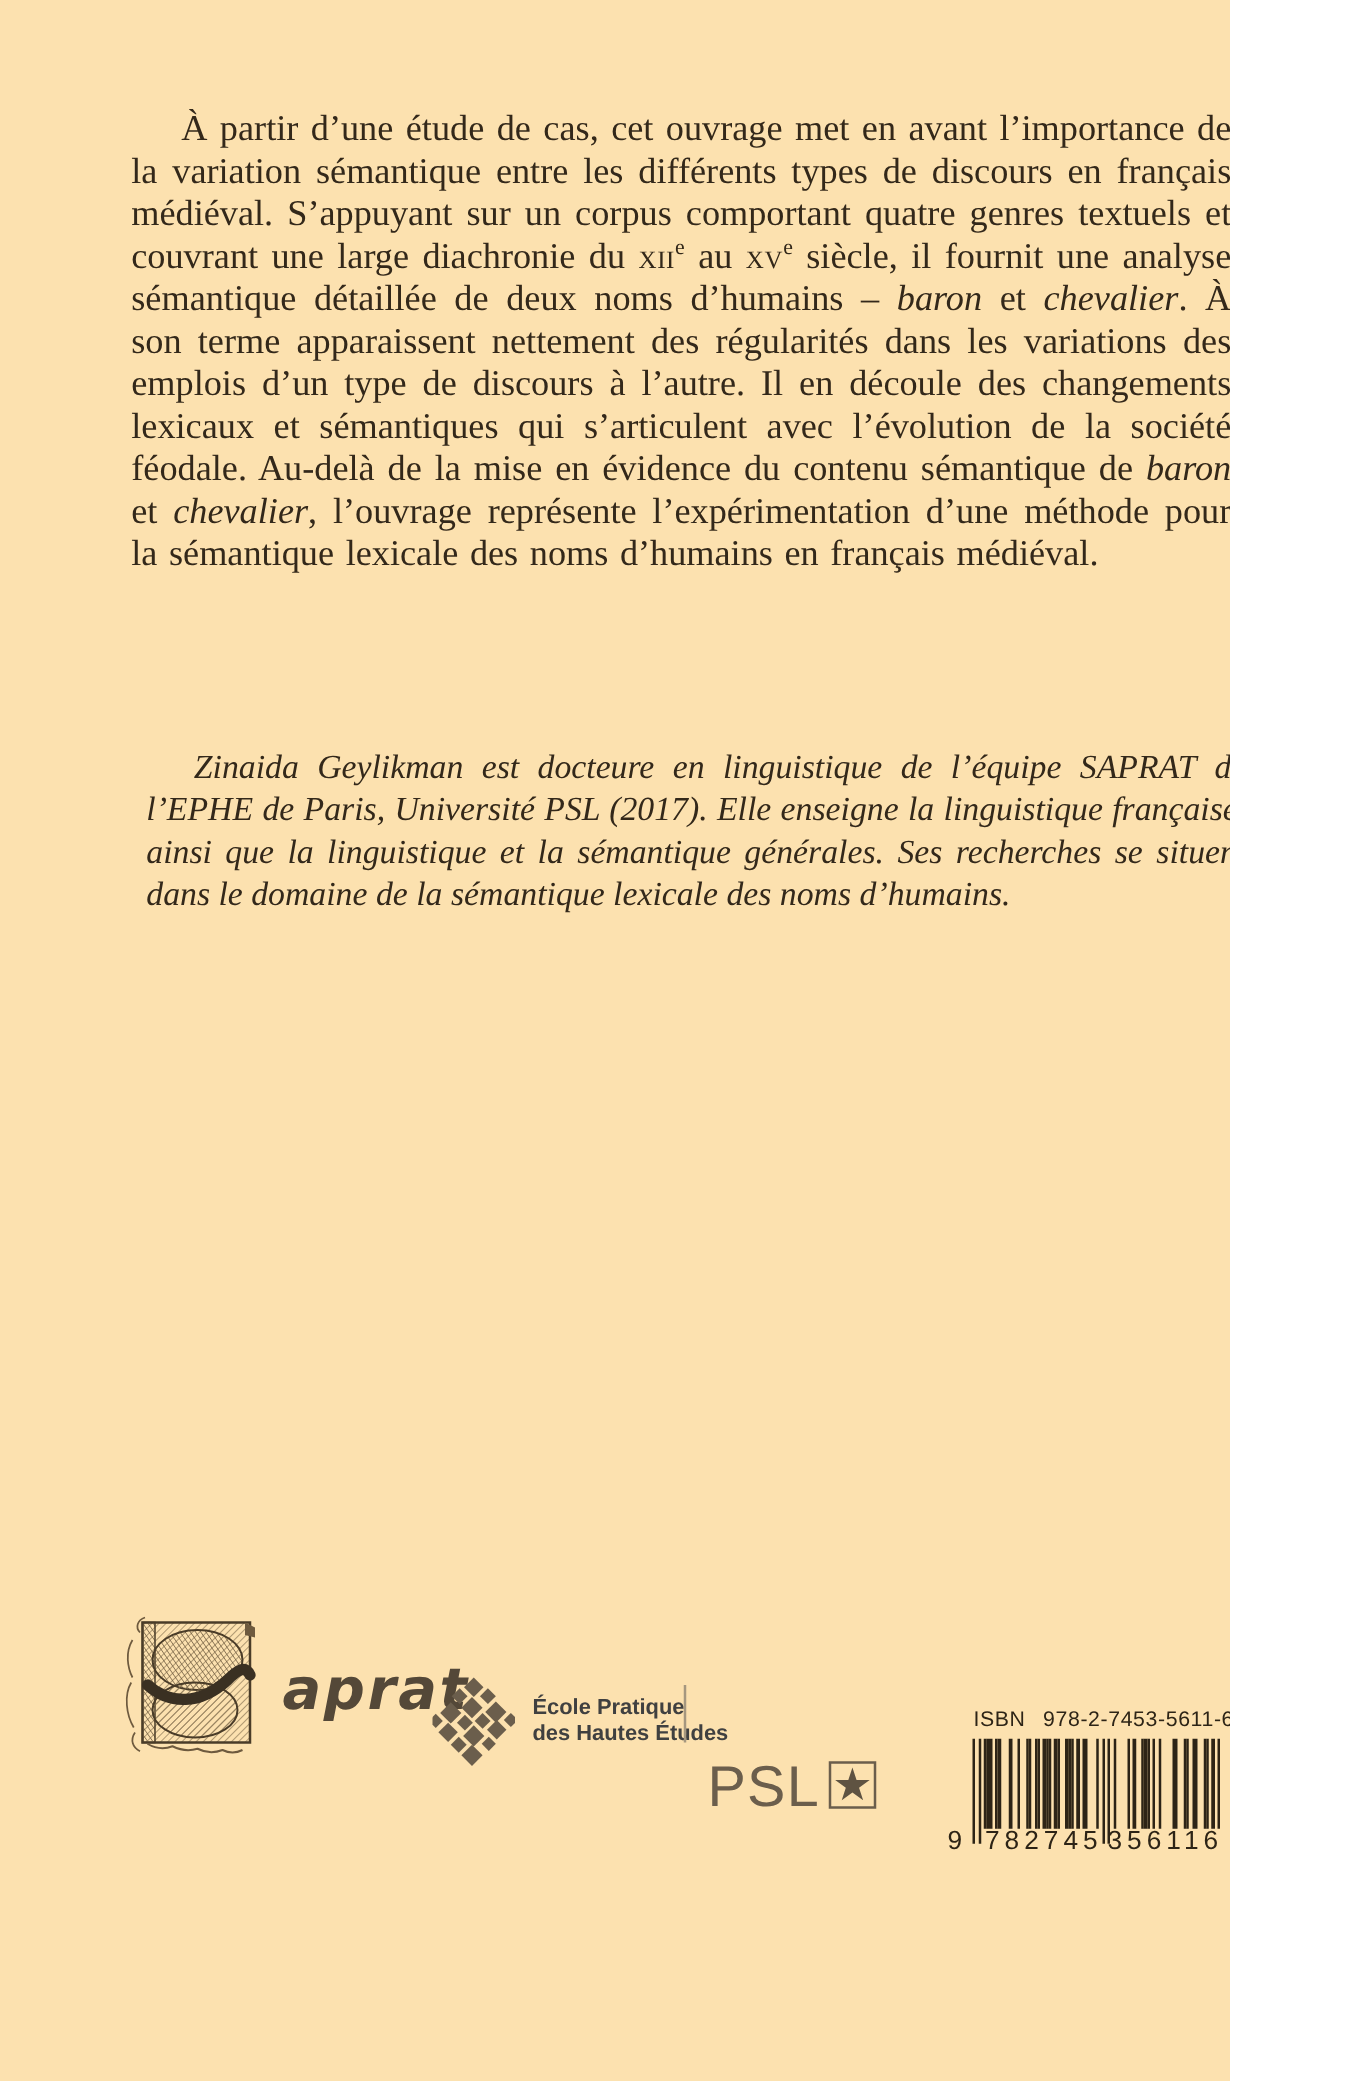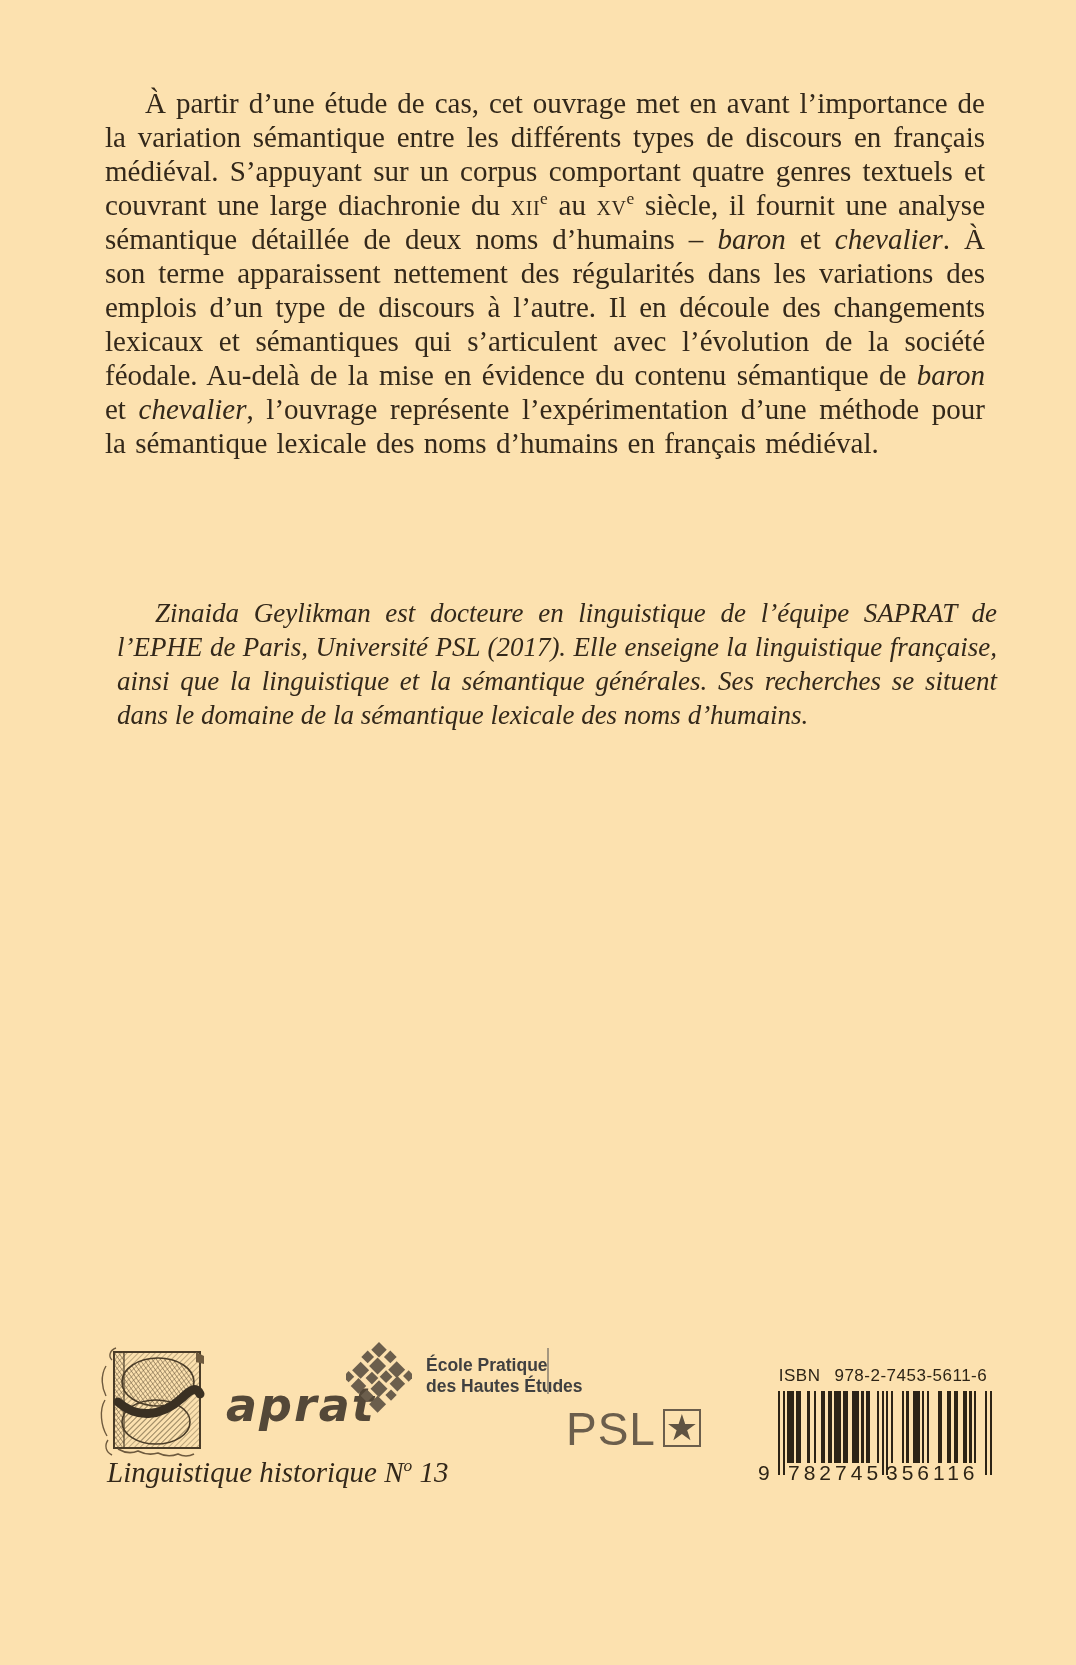--- a/index.html
+++ b/index.html
@@ -1,18 +1,18 @@
 <!DOCTYPE html>
 <html><head>
 <meta charset="utf-8">
 <style>
   html,body{margin:0;padding:0;}
   .page{
     position:relative;
-    width:1076px;height:1665px;
+    width:984px;height:1665px;
     background:#fce1af;
     color:#33281a;
     font-family:"Liberation Serif", serif;
     overflow:hidden;
   }
   
   .synopsis{
     position:absolute;left:105px;top:86px;width:880px;
     margin:0;
     font-size:29px;line-height:34px;
@@ -25,21 +25,21 @@
   .seg-sup{vertical-align:super;font-size:60%;line-height:0;}
   
   .bio{
     position:absolute;left:105px;top:584px;width:880px;
     margin:12px;
     font-size:27px;line-height:34px;
     font-style:italic;
     text-align:justify;text-indent:38px;
   }
   
-  .saprat{position:absolute;left:98px;top:1336px;display:flex;align-items:flex-start;}
+  .saprat{position:absolute;left:98px;top:1282px;display:flex;align-items:flex-start;}
   .saprat-word{
     font-family:"DejaVu Sans", sans-serif;
     font-style:italic;font-weight:bold;
     font-size:46px;color:#544838;
     letter-spacing:2px;
     margin:42px 0 0 12px;
   }
   .ephe{position:absolute;left:346px;top:1336px;display:flex;align-items:center;}
   .ephe-text{
     font-family:"Liberation Sans", sans-serif;
@@ -264,15 +264,14 @@
           <div class="bc-module bc-bar bc-guard"></div>
         </div>
       <div class="bc-digits">
         <span class="bc-digit-9">9</span>
         <span class="bc-g1">782745</span>
         <span class="bc-g2">356116</span>
       </div>
     </div>
   </div>
 
-  <div class="series"><span class="seg-normal">Linguistique historique N</span><span class="seg-sup">o</span><span class="seg-normal"> 13</span></div>
 
 </div>
 
 </body></html>

